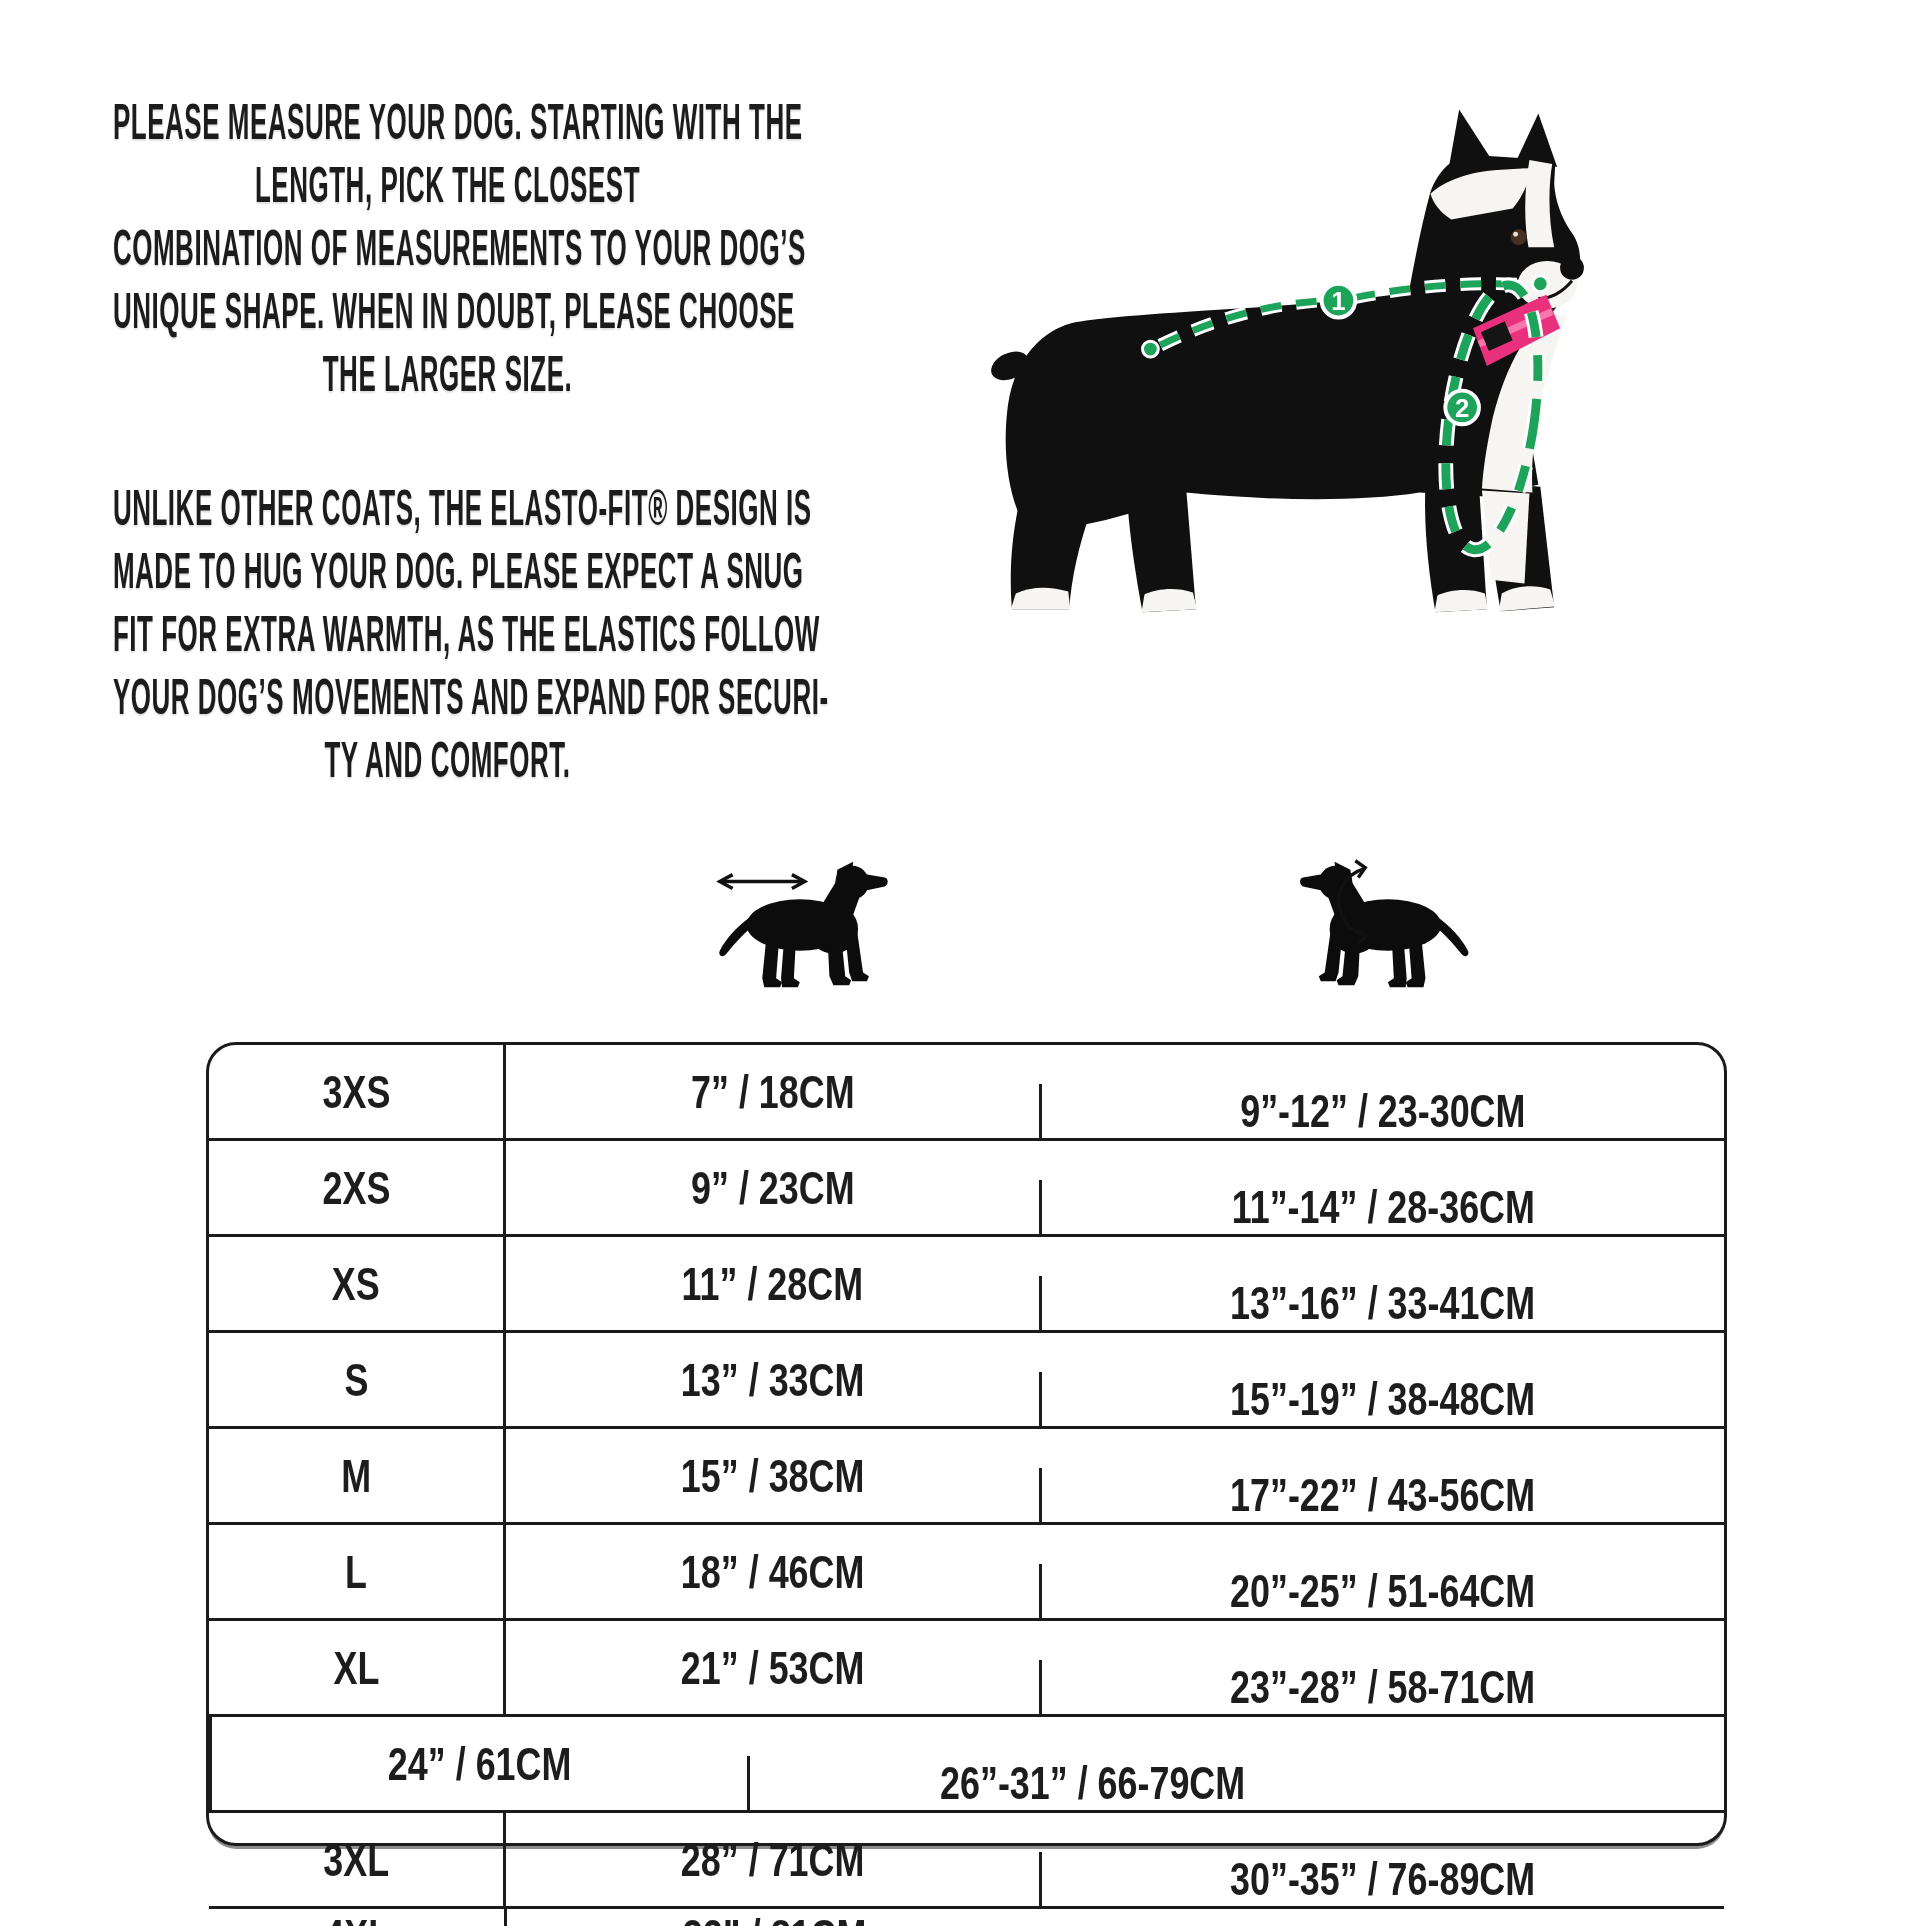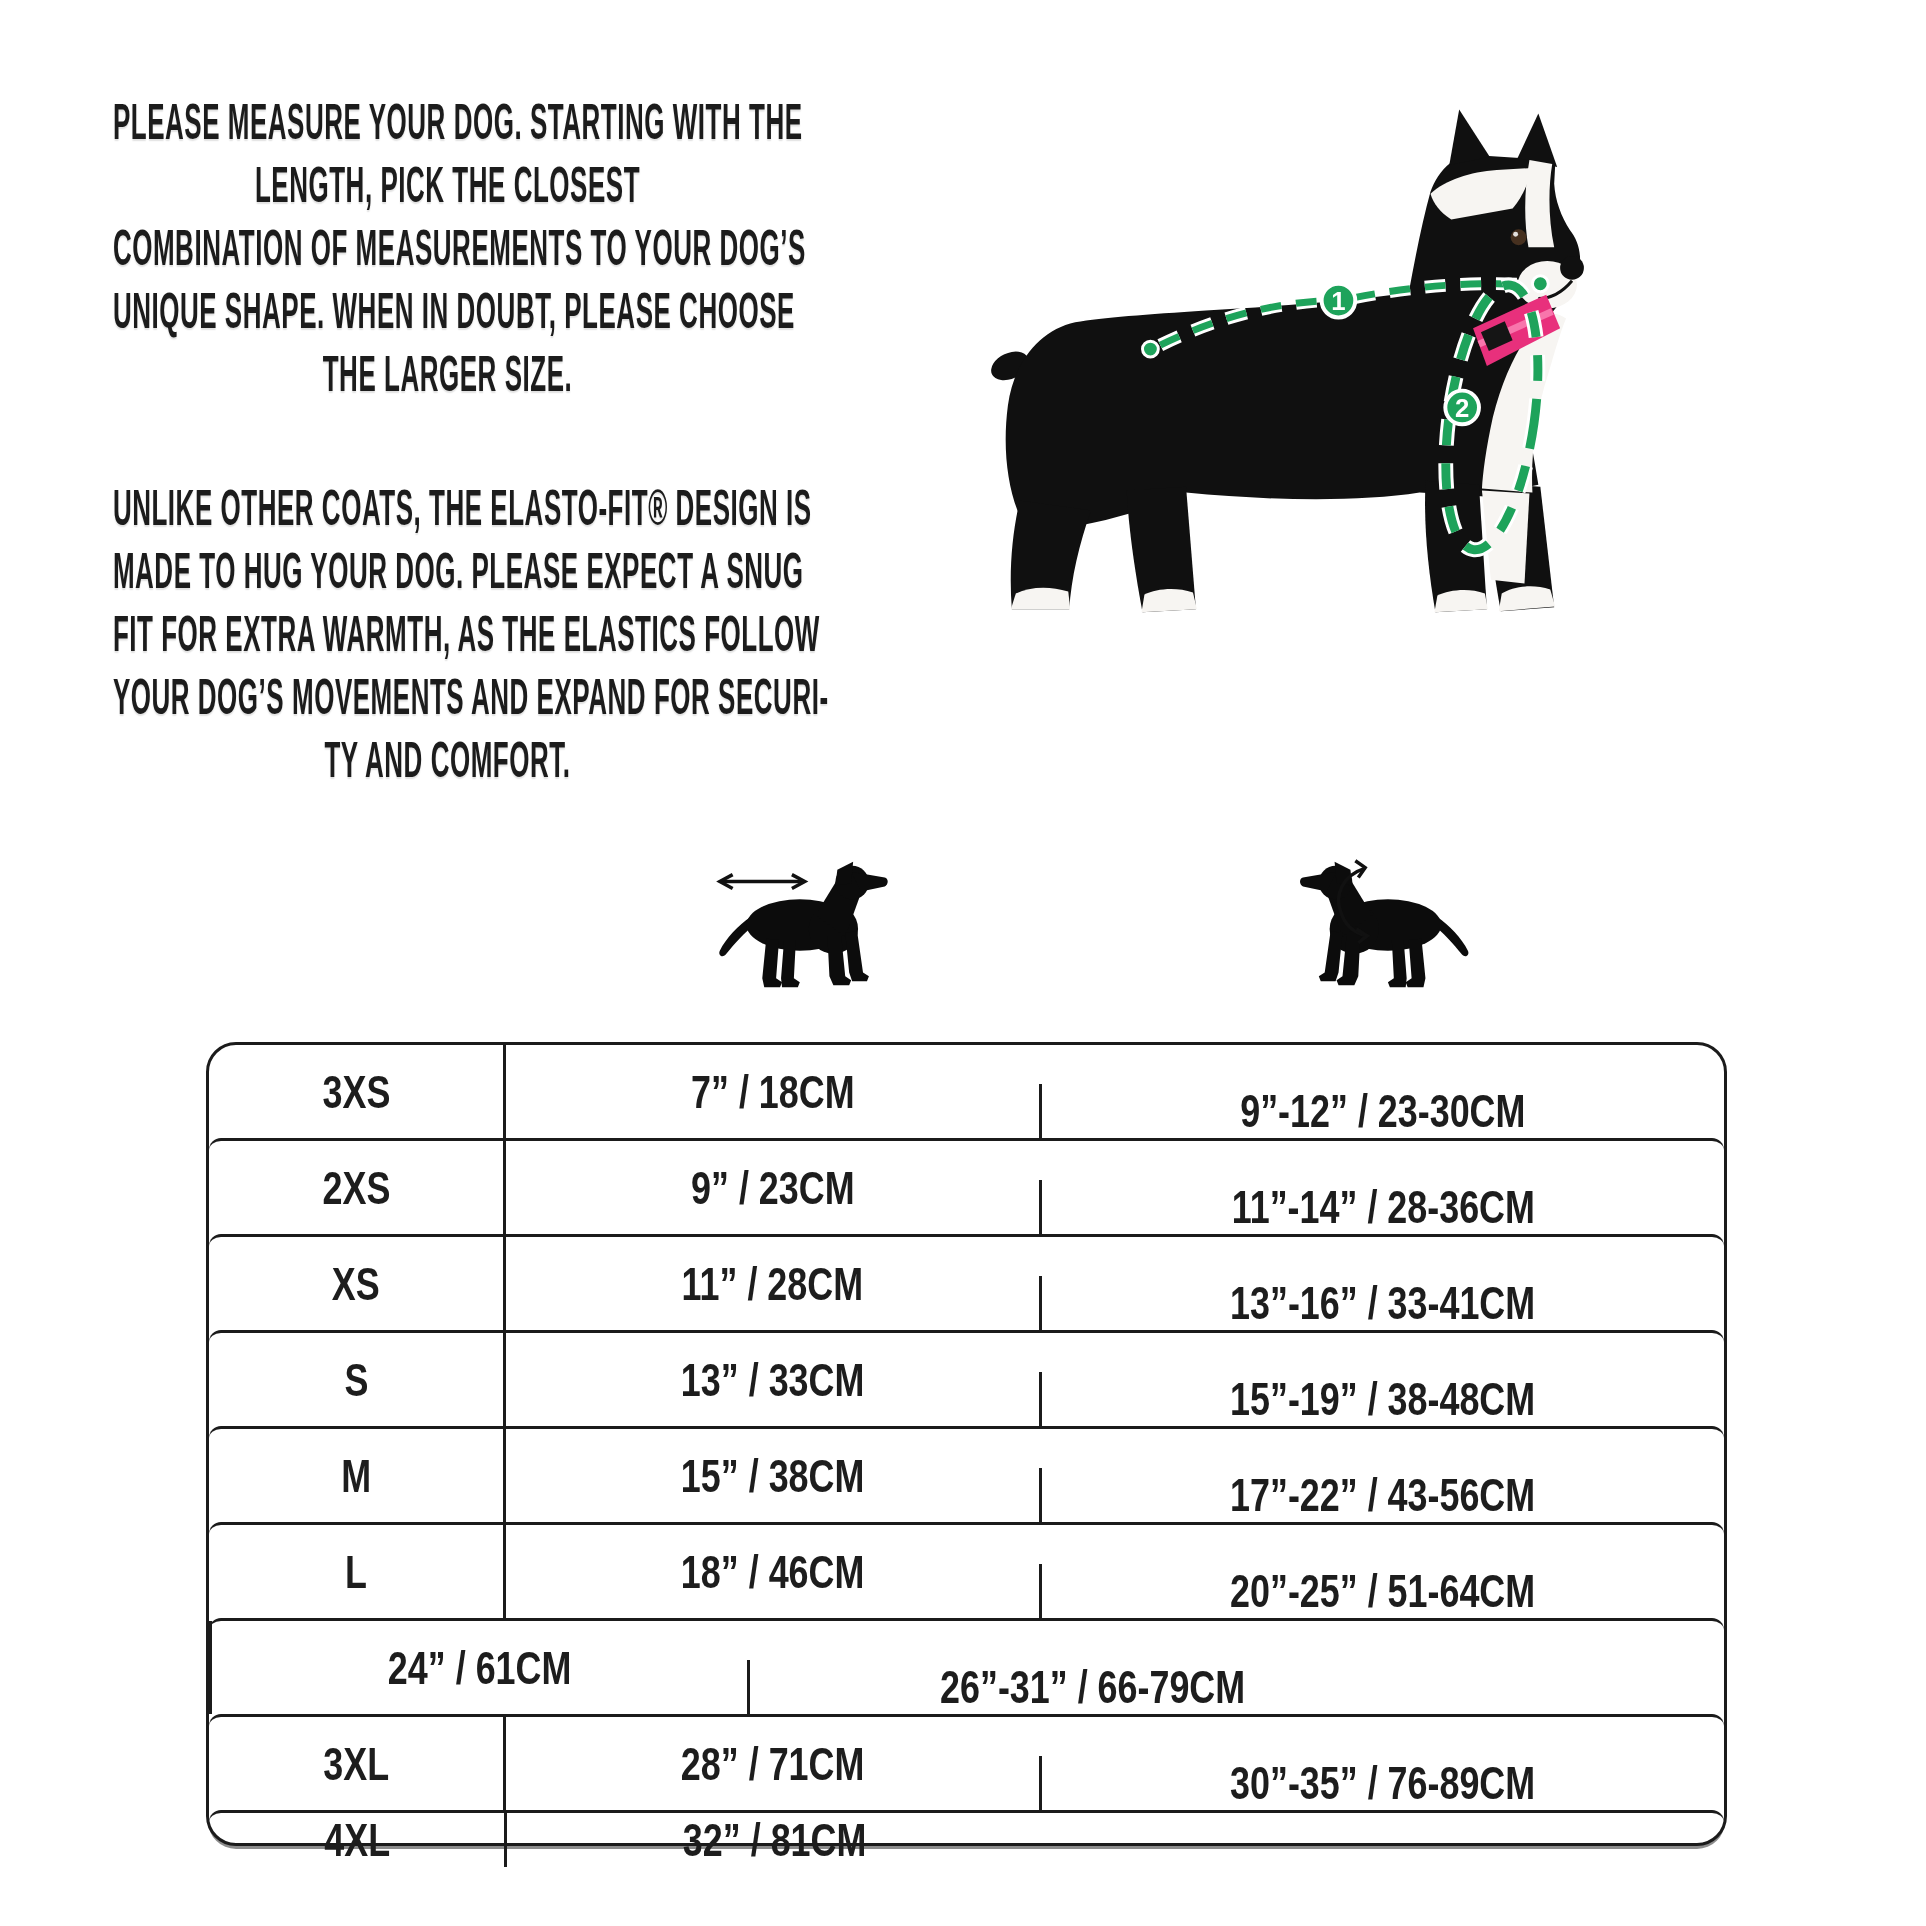--- a/index.html
+++ b/index.html
@@ -19,21 +19,21 @@
 
   
   .icon-length{position:absolute;left:673px;top:844px;width:223px;height:158px;}
   .icon-girth{position:absolute;left:1277px;top:844px;width:208px;height:158px;}
 
   
   .size-table{position:absolute;left:206px;top:1042px;width:1515px;height:798px;
               border:3px solid #1b1b1b;border-radius:30px;background:#fff;
               display:flex;flex-direction:column;
               box-shadow:0 5px 0 -2px rgba(0,0,0,.45);}
-  .trow{flex:1;display:flex;align-items:stretch;border-radius:12px;}
+  .trow{flex:1;display:flex;align-items:stretch;}
   .trow + .trow{border-top:3px solid #1b1b1b;}
   .tcell{display:flex;align-items:center;justify-content:center;overflow:hidden;}
   .tcell.c0{width:19.5%;}
   .tcell.c1{width:35.3%;border-left:3px solid #1b1b1b;}
   .tcell.c2{width:45.2%;border-left:3px solid #1b1b1b;margin-top:39px;}
   .cond{display:inline-block;transform:scaleX(0.78);transform-origin:center;
         font-size:46px;font-weight:700;letter-spacing:0px;color:#1d1d1d;white-space:nowrap;}
 </style>
 </head>
 <body>
@@ -218,20 +218,31 @@
           <span class="cond">L</span>
         </div>
         <div class="tcell c1">
           <span class="cond">18” / 46CM</span>
         </div>
         <div class="tcell c2">
           <span class="cond">20”-25” / 51-64CM</span>
         </div>
       </div>
       <div class="trow">
+        <div class="tcell c0">
+          <span class="cond">XL</span>
+        </div>
+        <div class="tcell c1">
+          <span class="cond">21” / 53CM</span>
+        </div>
+        <div class="tcell c2">
+          <span class="cond">23”-28” / 58-71CM</span>
+        </div>
+      </div>
+      <div class="trow">
         <div class="tcell c1">
           <span class="cond">24” / 61CM</span>
         </div>
         <div class="tcell c2">
           <span class="cond">26”-31” / 66-79CM</span>
         </div>
       </div>
       <div class="trow">
         <div class="tcell c0">
           <span class="cond">3XL</span>

